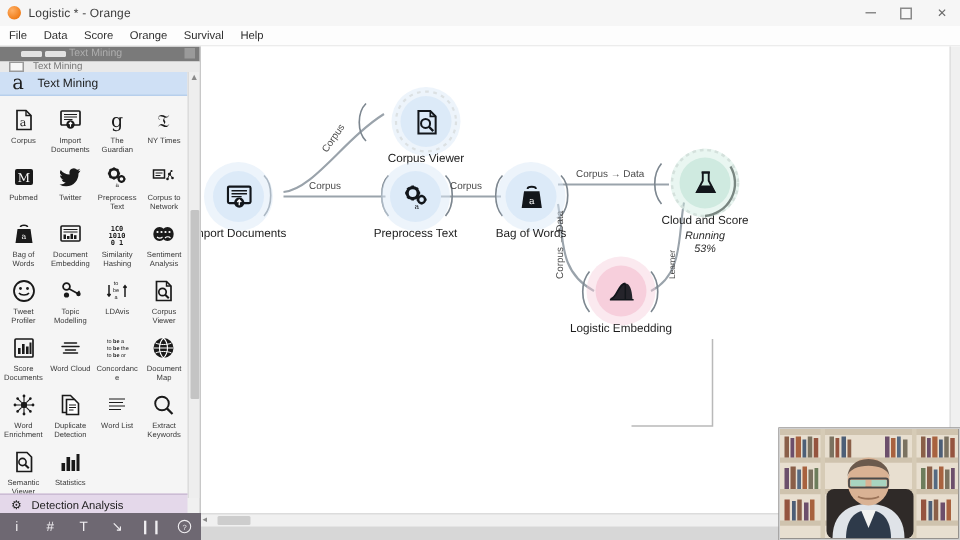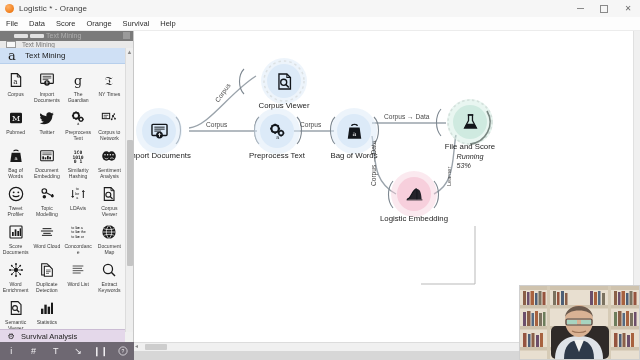--- a/index.html
+++ b/index.html
@@ -122,21 +122,21 @@
   }
   .disc-blue{background:#dceaf8;box-shadow:0 0 0 6px rgba(219,233,248,.5);}
   .disc-pink{background:#f7cfdc;box-shadow:0 0 0 6px rgba(247,207,220,.45);}
   .disc-green{background:#cfeae0;box-shadow:0 0 0 6px rgba(207,234,224,.45);}
   .node-label{
     position:absolute;top:20px;left:50%;transform:translateX(-50%);
     font-size:7.8px;color:#1d1d1d;white-space:nowrap;text-align:center;
   }
   .node-status{
     position:absolute;top:30px;left:50%;transform:translateX(-50%);
-    font-size:7.2px;color:#2a2a2a;font-style:italic;white-space:nowrap;text-align:left;
+    font-size:7.2px;color:#2a2a2a;font-style:italic;white-space:nowrap;text-align:center;
     line-height:9px;
   }
   .link-label{
     position:absolute;font-size:6.6px;color:#4a4a4a;white-space:nowrap;
   }
   .link-label.rot{transform-origin:0 0;}
 
   
   .canvas-hscroll{
     position:absolute;left:134px;bottom:9px;width:506px;height:9px;
@@ -545,21 +545,21 @@
         </div>
     </div>
 
     <div class="pal-scroll">
       <div class="arrow">▲</div>
       <div class="pal-thumb"></div>
     </div>
 
     <div class="cat-footer">
       <span class="cf-glyph">⚙</span>
-      <span class="cf-label">Survival Analysis</span>
+      <span class="cf-label">Detection Analysis</span>
     </div>
   </div>
 
   <div class="canvas">
 
     <svg class="canvas-svg" width="506" height="311" viewBox="0 0 506 311">
 
       <path d="M55 97 C75 95, 95 62, 122 45" stroke="#9aa3ab" stroke-width="1.4" fill="none"></path>
 
       <path d="M55 100 L123 100" stroke="#9aa3ab" stroke-width="1.4" fill="none"></path>
@@ -664,21 +664,21 @@
     </div>
 
     <div class="node" style="left:336px;top:91px;">
       <div class="node-disc disc-green">
         <svg width="19" height="19" viewBox="0 0 24 24">
           <path d="M9.5 2.5 h5 v7 l5 9.5 h-15 l5 -9.5 z" fill="none" stroke="#12161b" stroke-width="1.6"></path>
           <path d="M7 13.5 h10 l3 5.5 h-16 z" fill="#12161b"></path>
           <line x1="8.5" y1="2.5" x2="15.5" y2="2.5" stroke="#12161b" stroke-width="1.8"></line>
         </svg>
       </div>
-      <div class="node-label" style="left:40%;">File and Score</div>
+      <div class="node-label" style="left:40%;">Cloud and Score</div>
       <div class="node-status" style="left:42%;">
         <div>Running</div>
         <div>53%</div>
       </div>
     </div>
 
     <div class="node" style="left:280px;top:163px;">
       <div class="node-disc disc-pink">
         <svg width="19" height="19" viewBox="0 0 24 24">
           <path d="M2.5 18 C8 18, 9 5, 15 5 C19 5, 20.5 10, 21 18 Z" fill="#12161b" opacity=".92"></path>

